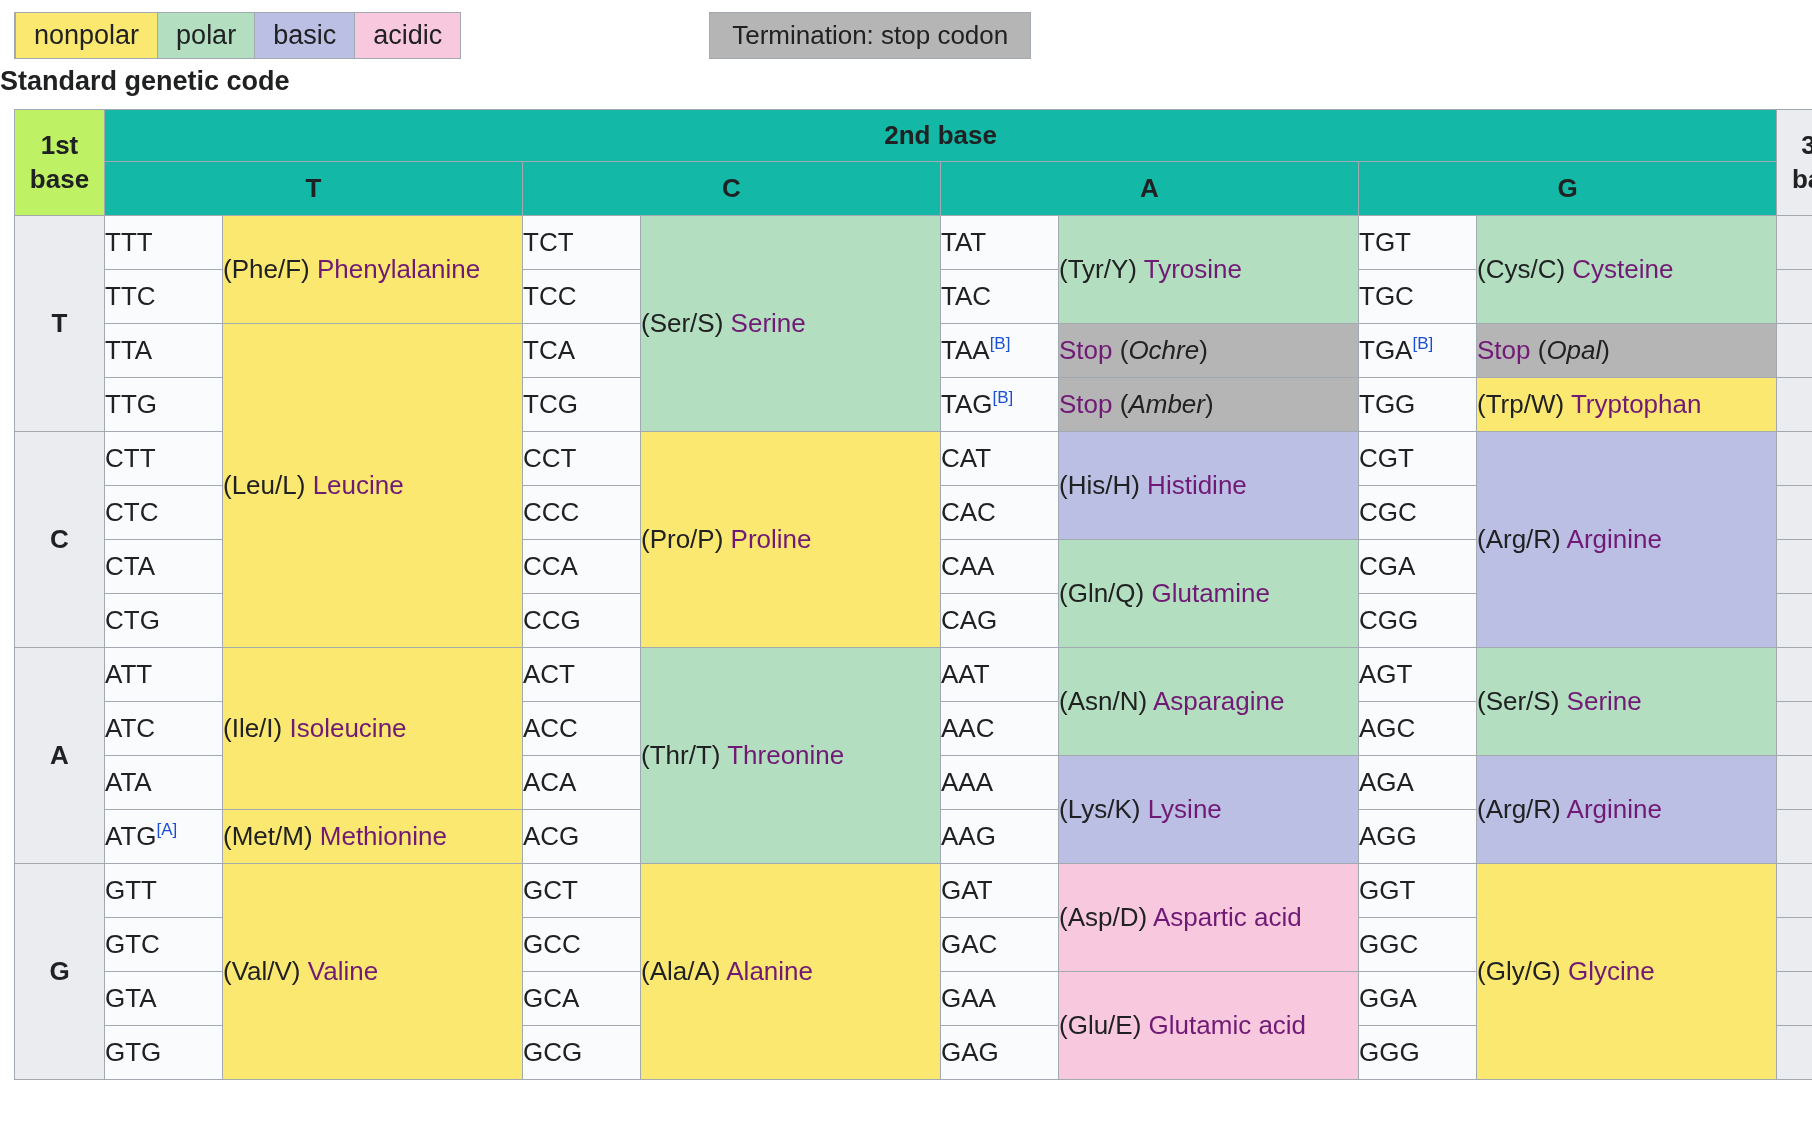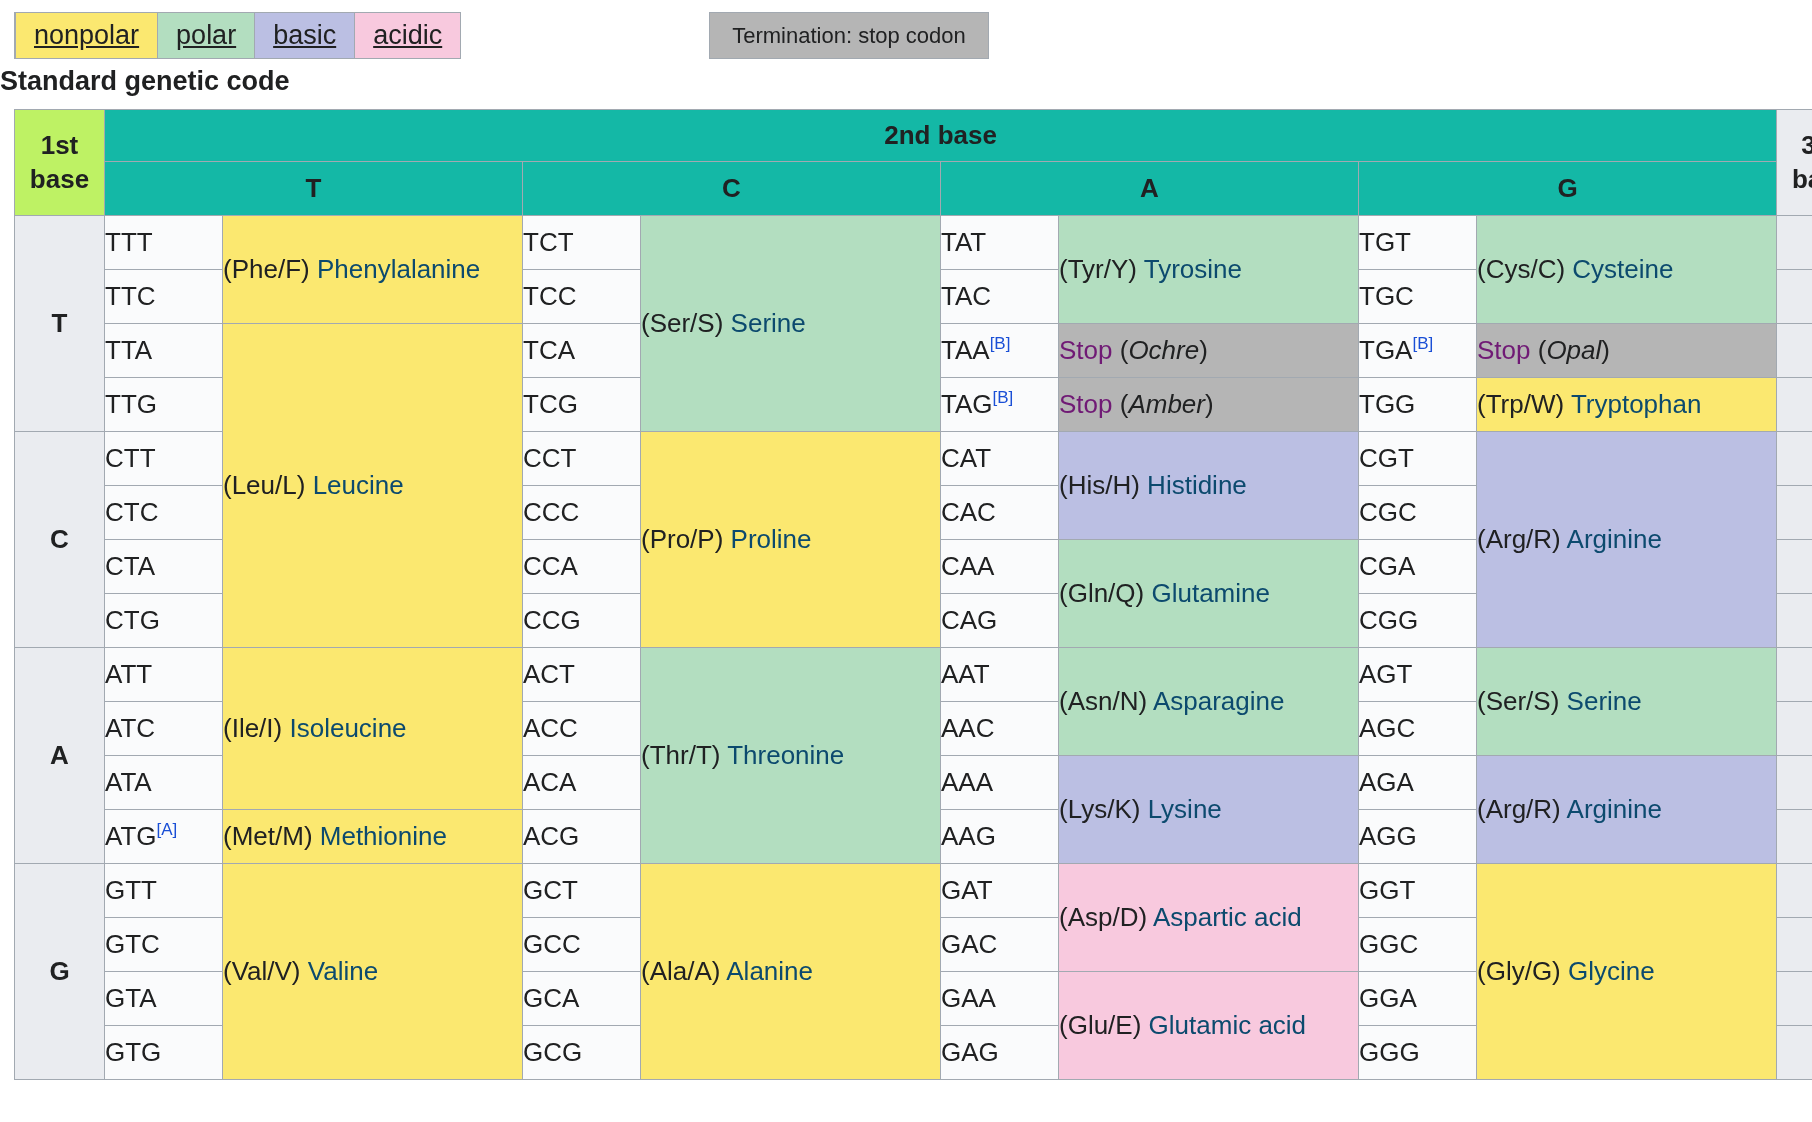--- a/index.html
+++ b/index.html
@@ -44,35 +44,34 @@
   }
   .legend-swatch {
     display: flex;
     align-items: center;
     justify-content: center;
     font-size: 27px;
     padding: 0 18px;
     border-left: 1px solid #a2a9b1;
     white-space: nowrap;
     box-sizing: border-box;
-    text-decoration: underline;
   }
   .sw-nonpolar { background: #fbe870; }
   .sw-polar    { background: #b3dec0; }
   .sw-basic    { background: #bbbfe3; }
   .sw-acidic   { background: #f8c9de; }
 
   .term-box {
     margin-left: 248px;
     background: #b5b5b5;
     border: 1px solid #a2a9b1;
     display: flex;
     align-items: center;
     justify-content: center;
-    font-size: 22px;
+    font-size: 26px;
     padding: 16px 22px;
     height: 47px;
     box-sizing: border-box;
     white-space: nowrap;
   }
 
   
   .caption {
     text-align: left;
     font-size: 27px;
@@ -150,21 +149,21 @@
     font-size: 26px;
     line-height: 1.2;
   }
 
   sup.ref {
     color: #1a4fd6;
     font-size: 17px;
     vertical-align: super;
     line-height: 0;
   }
-  .aa-name { color: #0c4a6e; margin-top: 8px; }
+  .aa-name { color: #701a75; margin-top: 8px; }
   .aa-abbr { color: #202122; }
   .stop-word { color: #701a75; }
   .stop-alias { color: #202122; font-style: italic; }
 
   
   .bg-nonpolar { background: #fbe870; }
   .bg-polar    { background: #b3dec0; }
   .bg-basic    { background: #bbbfe3; }
   .bg-acidic   { background: #f8c9de; }
   .bg-stop     { background: #b5b5b5; }

